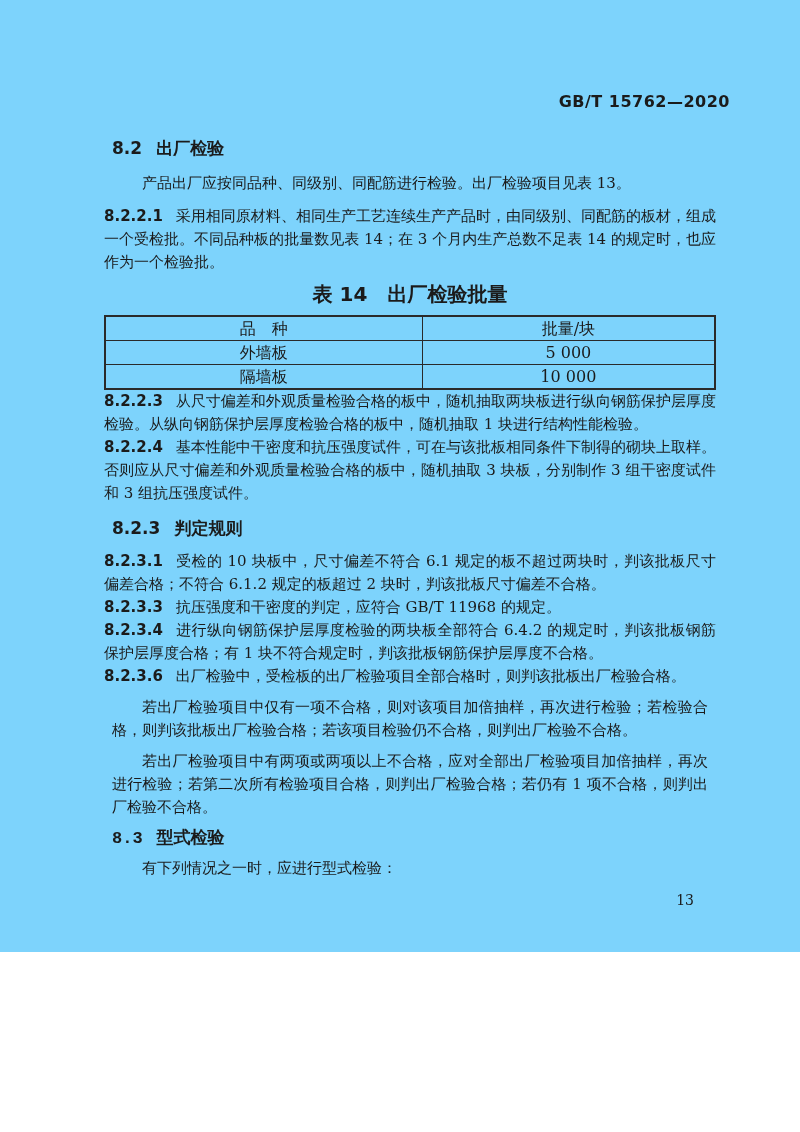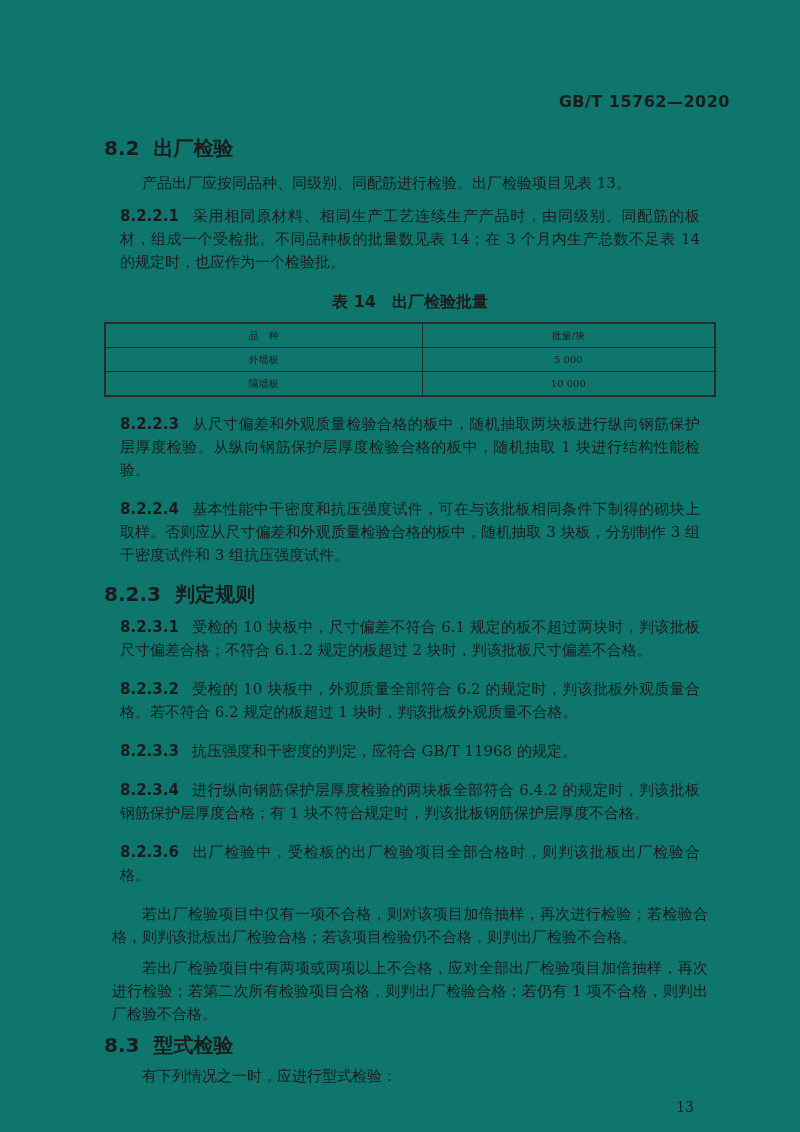--- a/index.html
+++ b/index.html
@@ -10,22 +10,22 @@
   body {
     width: 800px;
     height: 1132px;
     overflow: hidden;
     font-family: "DejaVu Serif", "Liberation Serif", serif;
     color: #1b1b1b;
   }
   .page {
     position: relative;
     width: 800px;
-    height: 1132px;
-    background: #0f766e;
+    height: 952px;
+    background: #7dd3fc;
   }
   .content {
     position: absolute;
     left: 104px;
     top: 0;
     width: 612px;
     padding-top: 90px;
     font-size: 15px;
     line-height: 23px;
   }
@@ -33,50 +33,50 @@
     text-align: right;
     font-family: "DejaVu Sans", "Liberation Sans", sans-serif;
     font-weight: bold;
     font-size: 16px;
     letter-spacing: 0.5px;
     margin: 0 -14px 0 0;
   }
   .h {
     font-family: "DejaVu Sans", "Liberation Sans", sans-serif;
     font-weight: bold;
-    font-size: 20px;
-    margin: 0;
+    font-size: 17px;
+    margin: 8px;
   }
   .h .num { margin-right: 14px; }
   .para {
     margin: 8px;
     text-align: justify;
   }
   .para.indent { text-indent: 2em; }
   .clause {
-    margin: 16px;
+    margin: 0;
     text-align: justify;
   }
   .clause .cnum {
     font-family: "DejaVu Sans", "Liberation Sans", sans-serif;
     font-weight: bold;
     margin-right: 13px;
     white-space: nowrap;
   }
   .tbl-caption {
     text-align: center;
     font-family: "DejaVu Sans", "Liberation Sans", sans-serif;
     font-weight: bold;
-    font-size: 16px;
+    font-size: 20px;
   }
   table.tbl {
     width: 100%;
     border-collapse: collapse;
     border: 2px solid #2a2a2a;
-    font-size: 10px;
+    font-size: 16px;
   }
   table.tbl th, table.tbl td {
     border: 1px solid #2a2a2a;
     text-align: center;
     font-weight: normal;
     height: 23px;
     padding: 0 4px;
   }
   table.tbl thead th { border-bottom: 1.5px solid #2a2a2a; }
   table.tbl .col-product { width: 52%; }
@@ -85,21 +85,21 @@
     text-align: right;
     padding-right: 22px;
     font-size: 14px;
   }
   
   .mt24 { margin-top: 24px; }
   .mt14 { margin-top: 14px; }
   .mt12 { margin-top: 12px; }
   .mt10 { margin-top: 10px; }
   .mt9  { margin-top: 9px; }
-  .mt8  { margin-top: 8px; }
+  .mt8  { margin-top: 8px; font-family: Liberation Mono, monospace; }
   .mt6  { margin-top: 6px; }
 </style>
 </head>
 <body>
 
 <div class="page">
   <div class="content">
 
     <div class="doc-number">GB/T 15762—2020</div>
 
@@ -134,21 +134,20 @@
 
 
     <p class="clause"><span class="cnum">8.2.2.3</span><span>从尺寸偏差和外观质量检验合格的板中，随机抽取两块板进行纵向钢筋保护层厚度检验。从纵向钢筋保护层厚度检验合格的板中，随机抽取 1 块进行结构性能检验。</span></p>
 
     <p class="clause"><span class="cnum">8.2.2.4</span><span>基本性能中干密度和抗压强度试件，可在与该批板相同条件下制得的砌块上取样。否则应从尺寸偏差和外观质量检验合格的板中，随机抽取 3 块板，分别制作 3 组干密度试件和 3 组抗压强度试件。</span></p>
 
     <p class="h mt12"><span class="num">8.2.3</span><span>判定规则</span></p>
 
     <p class="clause mt10"><span class="cnum">8.2.3.1</span><span>受检的 10 块板中，尺寸偏差不符合 6.1 规定的板不超过两块时，判该批板尺寸偏差合格；不符合 6.1.2 规定的板超过 2 块时，判该批板尺寸偏差不合格。</span></p>
 
-    <p class="clause"><span class="cnum">8.2.3.2</span><span>受检的 10 块板中，外观质量全部符合 6.2 的规定时，判该批板外观质量合格。若不符合 6.2 规定的板超过 1 块时，判该批板外观质量不合格。</span></p>
 
     <p class="clause"><span class="cnum">8.2.3.3</span><span>抗压强度和干密度的判定，应符合 GB/T 11968 的规定。</span></p>
 
     <p class="clause"><span class="cnum">8.2.3.4</span><span>进行纵向钢筋保护层厚度检验的两块板全部符合 6.4.2 的规定时，判该批板钢筋保护层厚度合格；有 1 块不符合规定时，判该批板钢筋保护层厚度不合格。</span></p>
 
 
     <p class="clause"><span class="cnum">8.2.3.6</span><span>出厂检验中，受检板的出厂检验项目全部合格时，则判该批板出厂检验合格。</span></p>
 
     <p class="para indent">若出厂检验项目中仅有一项不合格，则对该项目加倍抽样，再次进行检验；若检验合格，则判该批板出厂检验合格；若该项目检验仍不合格，则判出厂检验不合格。</p>
 

